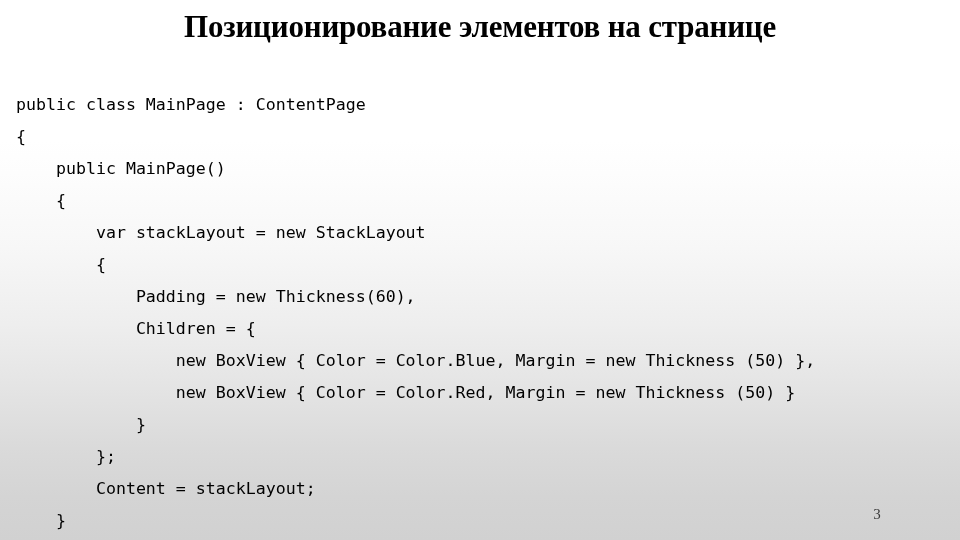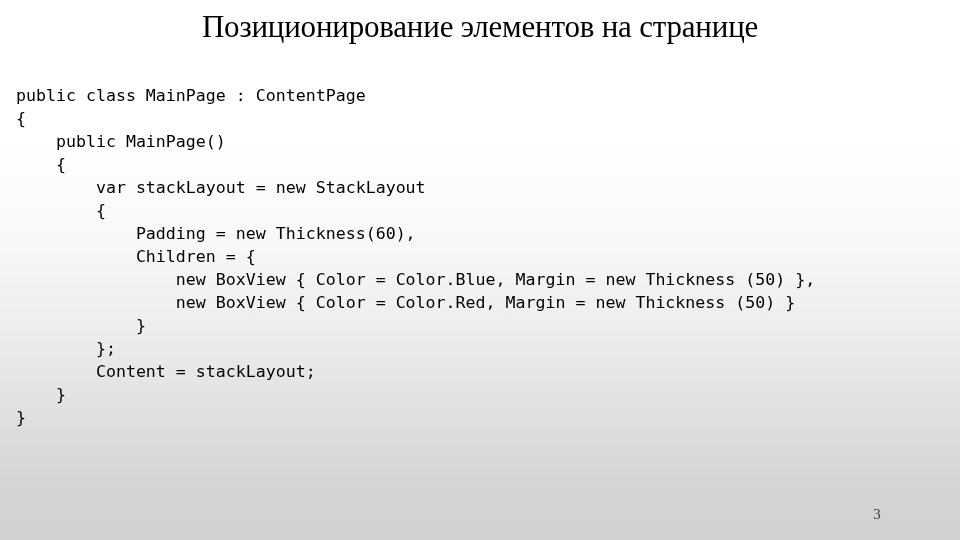--- a/index.html
+++ b/index.html
@@ -31,21 +31,21 @@
     box-sizing: border-box;
   }
 
   #slide-title {
     position: absolute;
     left: 0;
     top: 9px;
     width: 960px;
     text-align: center;
     font-family: "Liberation Serif", "DejaVu Serif", serif;
-    font-weight: normal;
+    font-weight: bold;
     font-size: 31px;
     line-height: 36px;
     color: #000000;
     letter-spacing: -0.2px;
     white-space: nowrap;
   }
 
   #code-block {
     position: absolute;
     left: 16px;
@@ -54,20 +54,21 @@
     font-size: 16.6px;
     line-height: 23px;
     color: #000000;
     white-space: pre;
     letter-spacing: 0px;
   }
 
   #code-block .code-line {
     white-space: pre;
     min-height: 23px;
+    margin-top: 9px;
   }
 
   #page-number {
     position: absolute;
     left: 862px;
     top: 505px;
     width: 30px;
     text-align: center;
     font-family: "Liberation Serif", "DejaVu Serif", serif;
     font-size: 15px;

